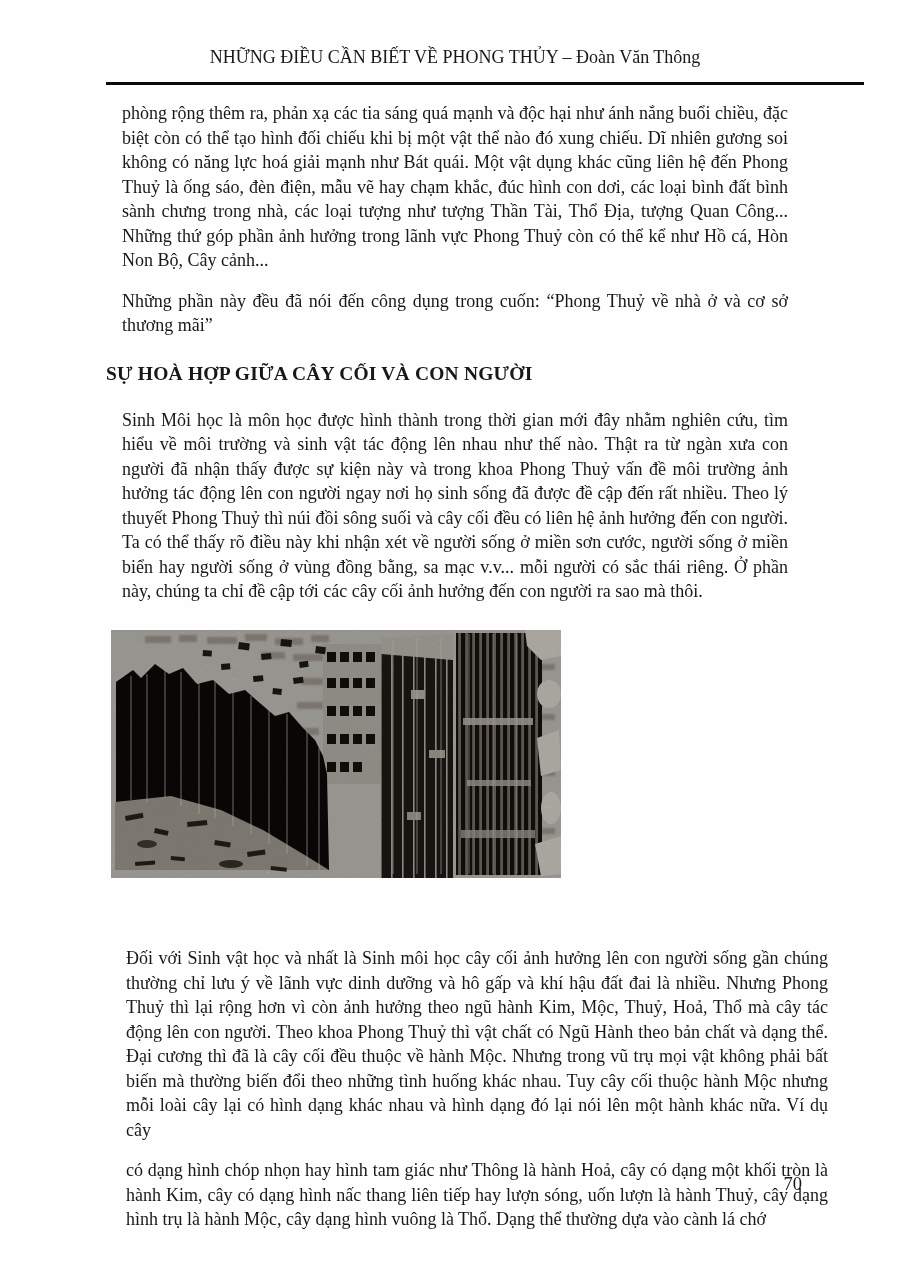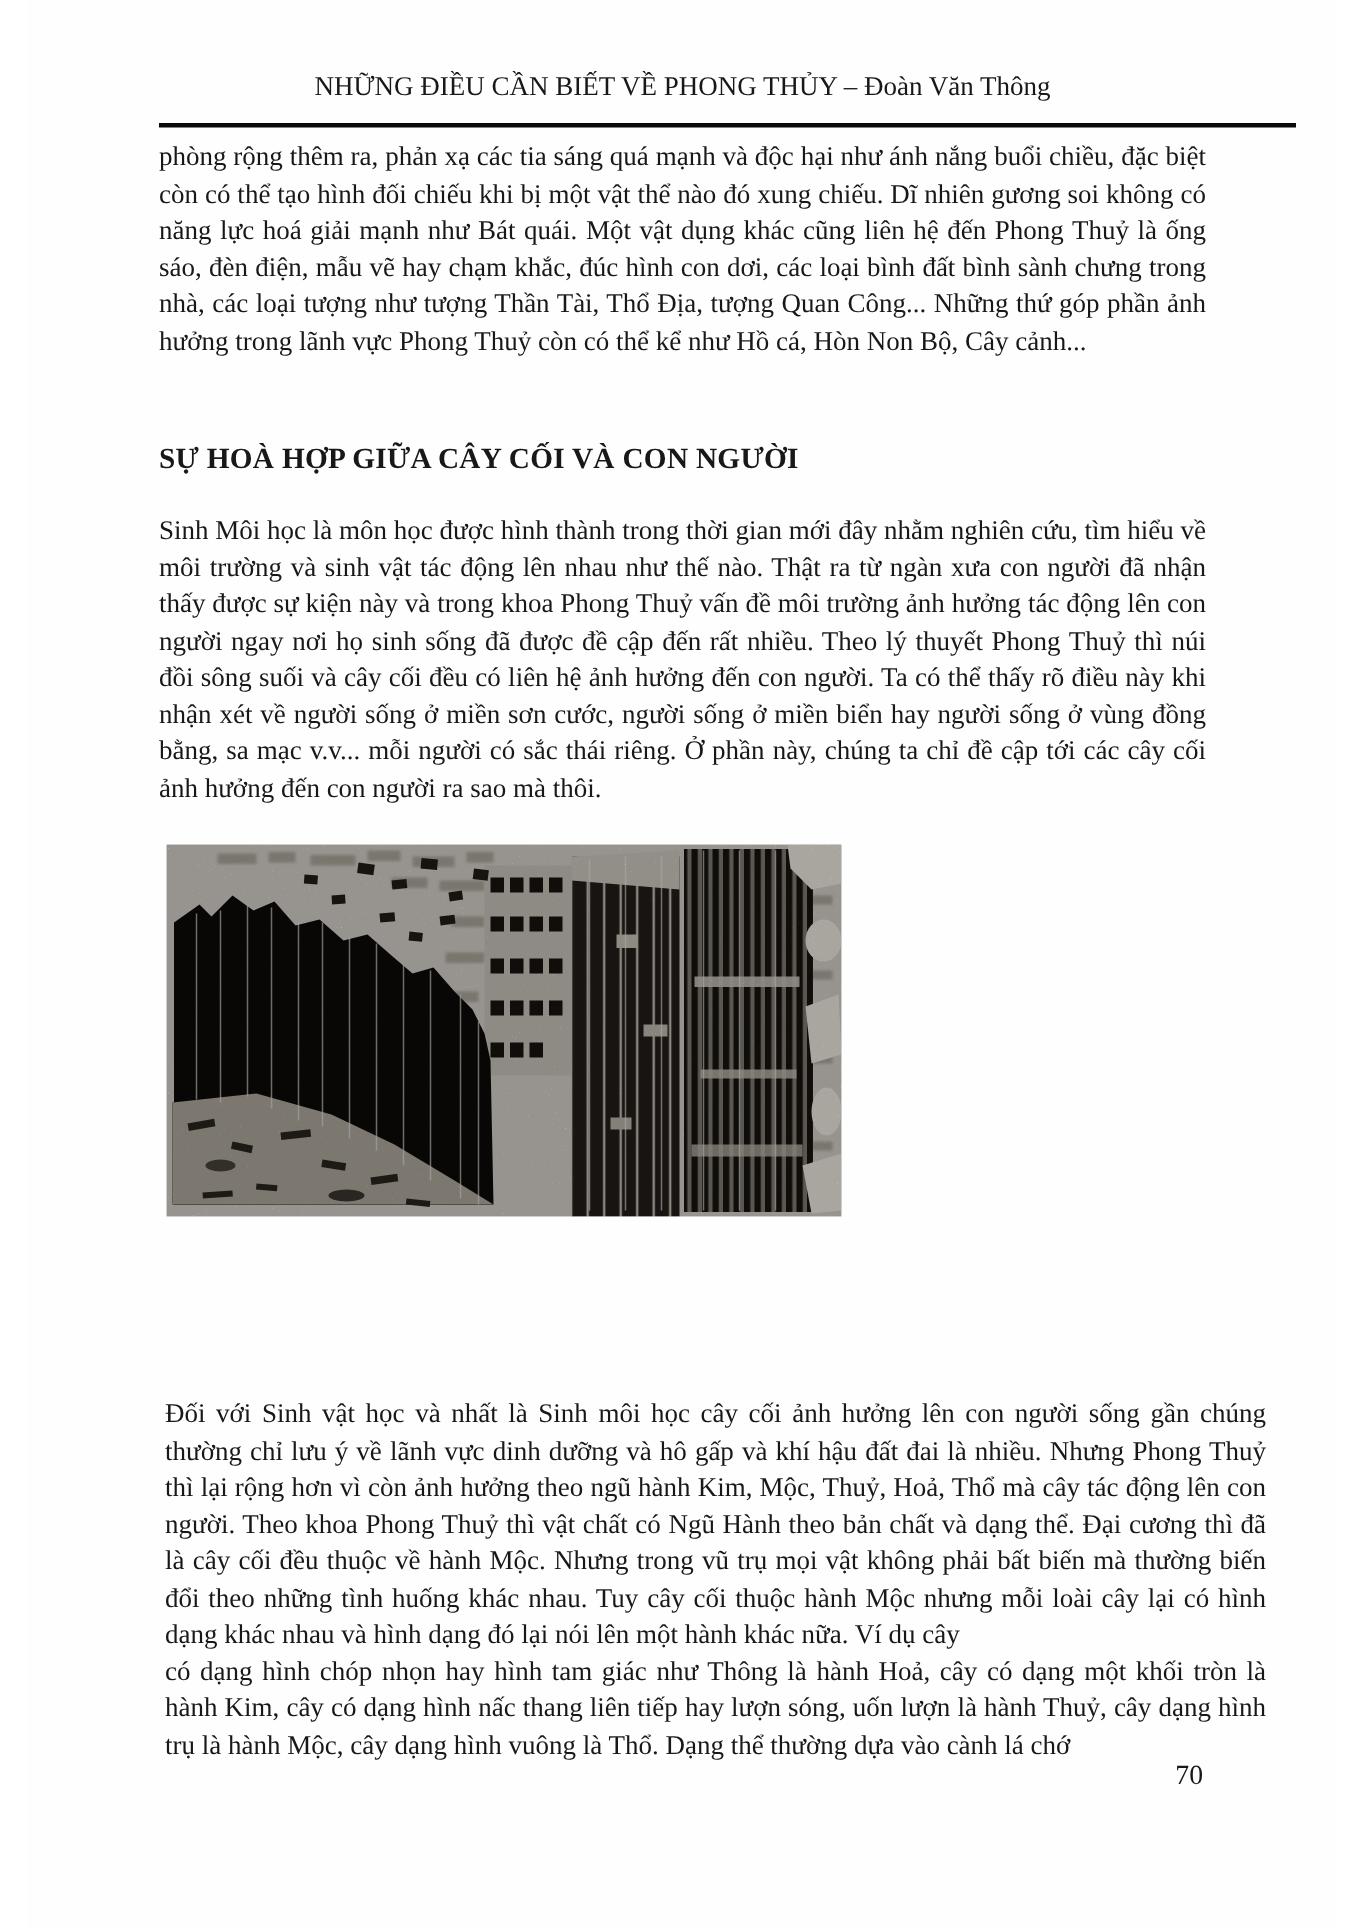--- a/index.html
+++ b/index.html
@@ -25,27 +25,27 @@
     height: 3px;
     background: #0a0a0a;
     width: 758px;
     margin: 14px 0 7px 0;
   }
   .body-text {
     font-size: 18px;
     line-height: 24.5px;
     text-align: justify;
   }
-  .body-text p { margin: 0; }
+  .body-text p { margin: 16px; }
   .section-heading {
     font-size: 19.5px;
     line-height: 24px;
     font-weight: bold;
     letter-spacing: 0.2px;
-    margin: 56px 0 22px 0;
+    margin: 24px 0 22px 0;
   }
   .photo-figure {
     margin: 26px 0 0 5px;
     width: 450px;
     height: 248px;
   }
   .photo-figure svg { display: block; }
   .bottom-block {
     position: absolute;
     left: 92px;
@@ -64,20 +64,21 @@
 <body>
 
 <div class="page">
 
   <div class="running-header">NHỮNG ĐIỀU CẦN BIẾT VỀ PHONG THỦY – Đoàn Văn Thông</div>
 
   <div class="header-rule"></div>
 
   <div class="body-text">
     <p>phòng rộng thêm ra, phản xạ các tia sáng quá mạnh và độc hại như ánh nắng buổi chiều, đặc biệt còn có thể tạo hình đối chiếu khi bị một vật thể nào đó xung chiếu. Dĩ nhiên gương soi không có năng lực hoá giải mạnh như Bát quái. Một vật dụng khác cũng liên hệ đến Phong Thuỷ là ống sáo, đèn điện, mẫu vẽ hay chạm khắc, đúc hình con dơi, các loại bình đất bình sành chưng trong nhà, các loại tượng như tượng Thần Tài, Thổ Địa, tượng Quan Công... Những thứ góp phần ảnh hưởng trong lãnh vực Phong Thuỷ còn có thể kể như Hồ cá, Hòn Non Bộ, Cây cảnh...</p>
+    <p>Những phần này đều đã nói đến công dụng trong cuốn: “Phong Thuỷ về nhà ở và cơ sở thương mãi”</p>
 
     <h2 class="section-heading">SỰ HOÀ HỢP GIỮA CÂY CỐI VÀ CON NGƯỜI</h2>
 
     <p>Sinh Môi học là môn học được hình thành trong thời gian mới đây nhằm nghiên cứu, tìm hiểu về môi trường và sinh vật tác động lên nhau như thế nào. Thật ra từ ngàn xưa con người đã nhận thấy được sự kiện này và trong khoa Phong Thuỷ vấn đề môi trường ảnh hưởng tác động lên con người ngay nơi họ sinh sống đã được đề cập đến rất nhiều. Theo lý thuyết Phong Thuỷ thì núi đồi sông suối và cây cối đều có liên hệ ảnh hưởng đến con người. Ta có thể thấy rõ điều này khi nhận xét về người sống ở miền sơn cước, người sống ở miền biển hay người sống ở vùng đồng bằng, sa mạc v.v... mỗi người có sắc thái riêng. Ở phần này, chúng ta chỉ đề cập tới các cây cối ảnh hưởng đến con người ra sao mà thôi.</p>
 
     <div class="photo-figure">
       <svg viewBox="0 0 450 248" width="450" height="248" role="img">
         <defs>
           <filter id="grain" x="0" y="0" width="100%" height="100%">
             <feTurbulence type="fractalNoise" baseFrequency="0.85" numOctaves="2" seed="7"></feTurbulence>

